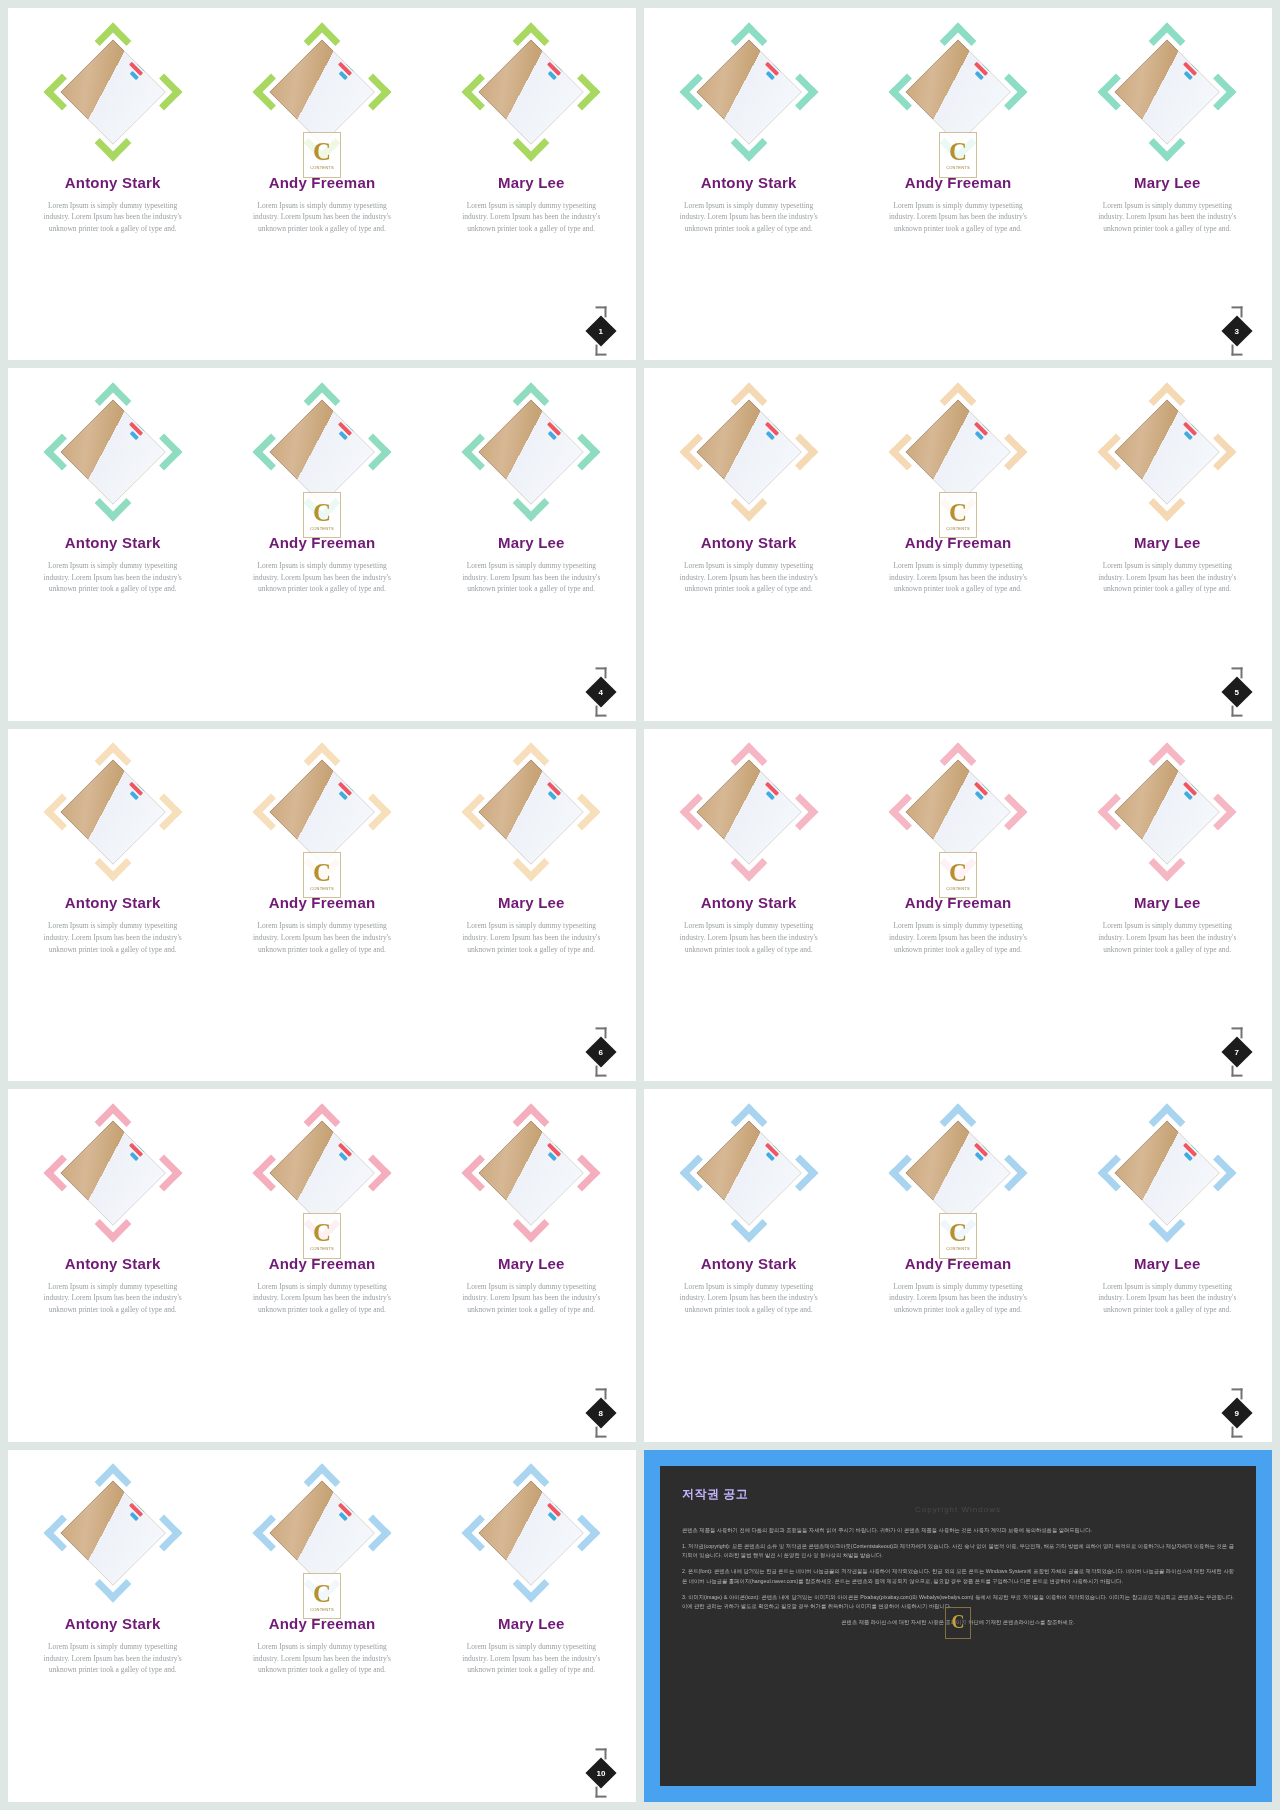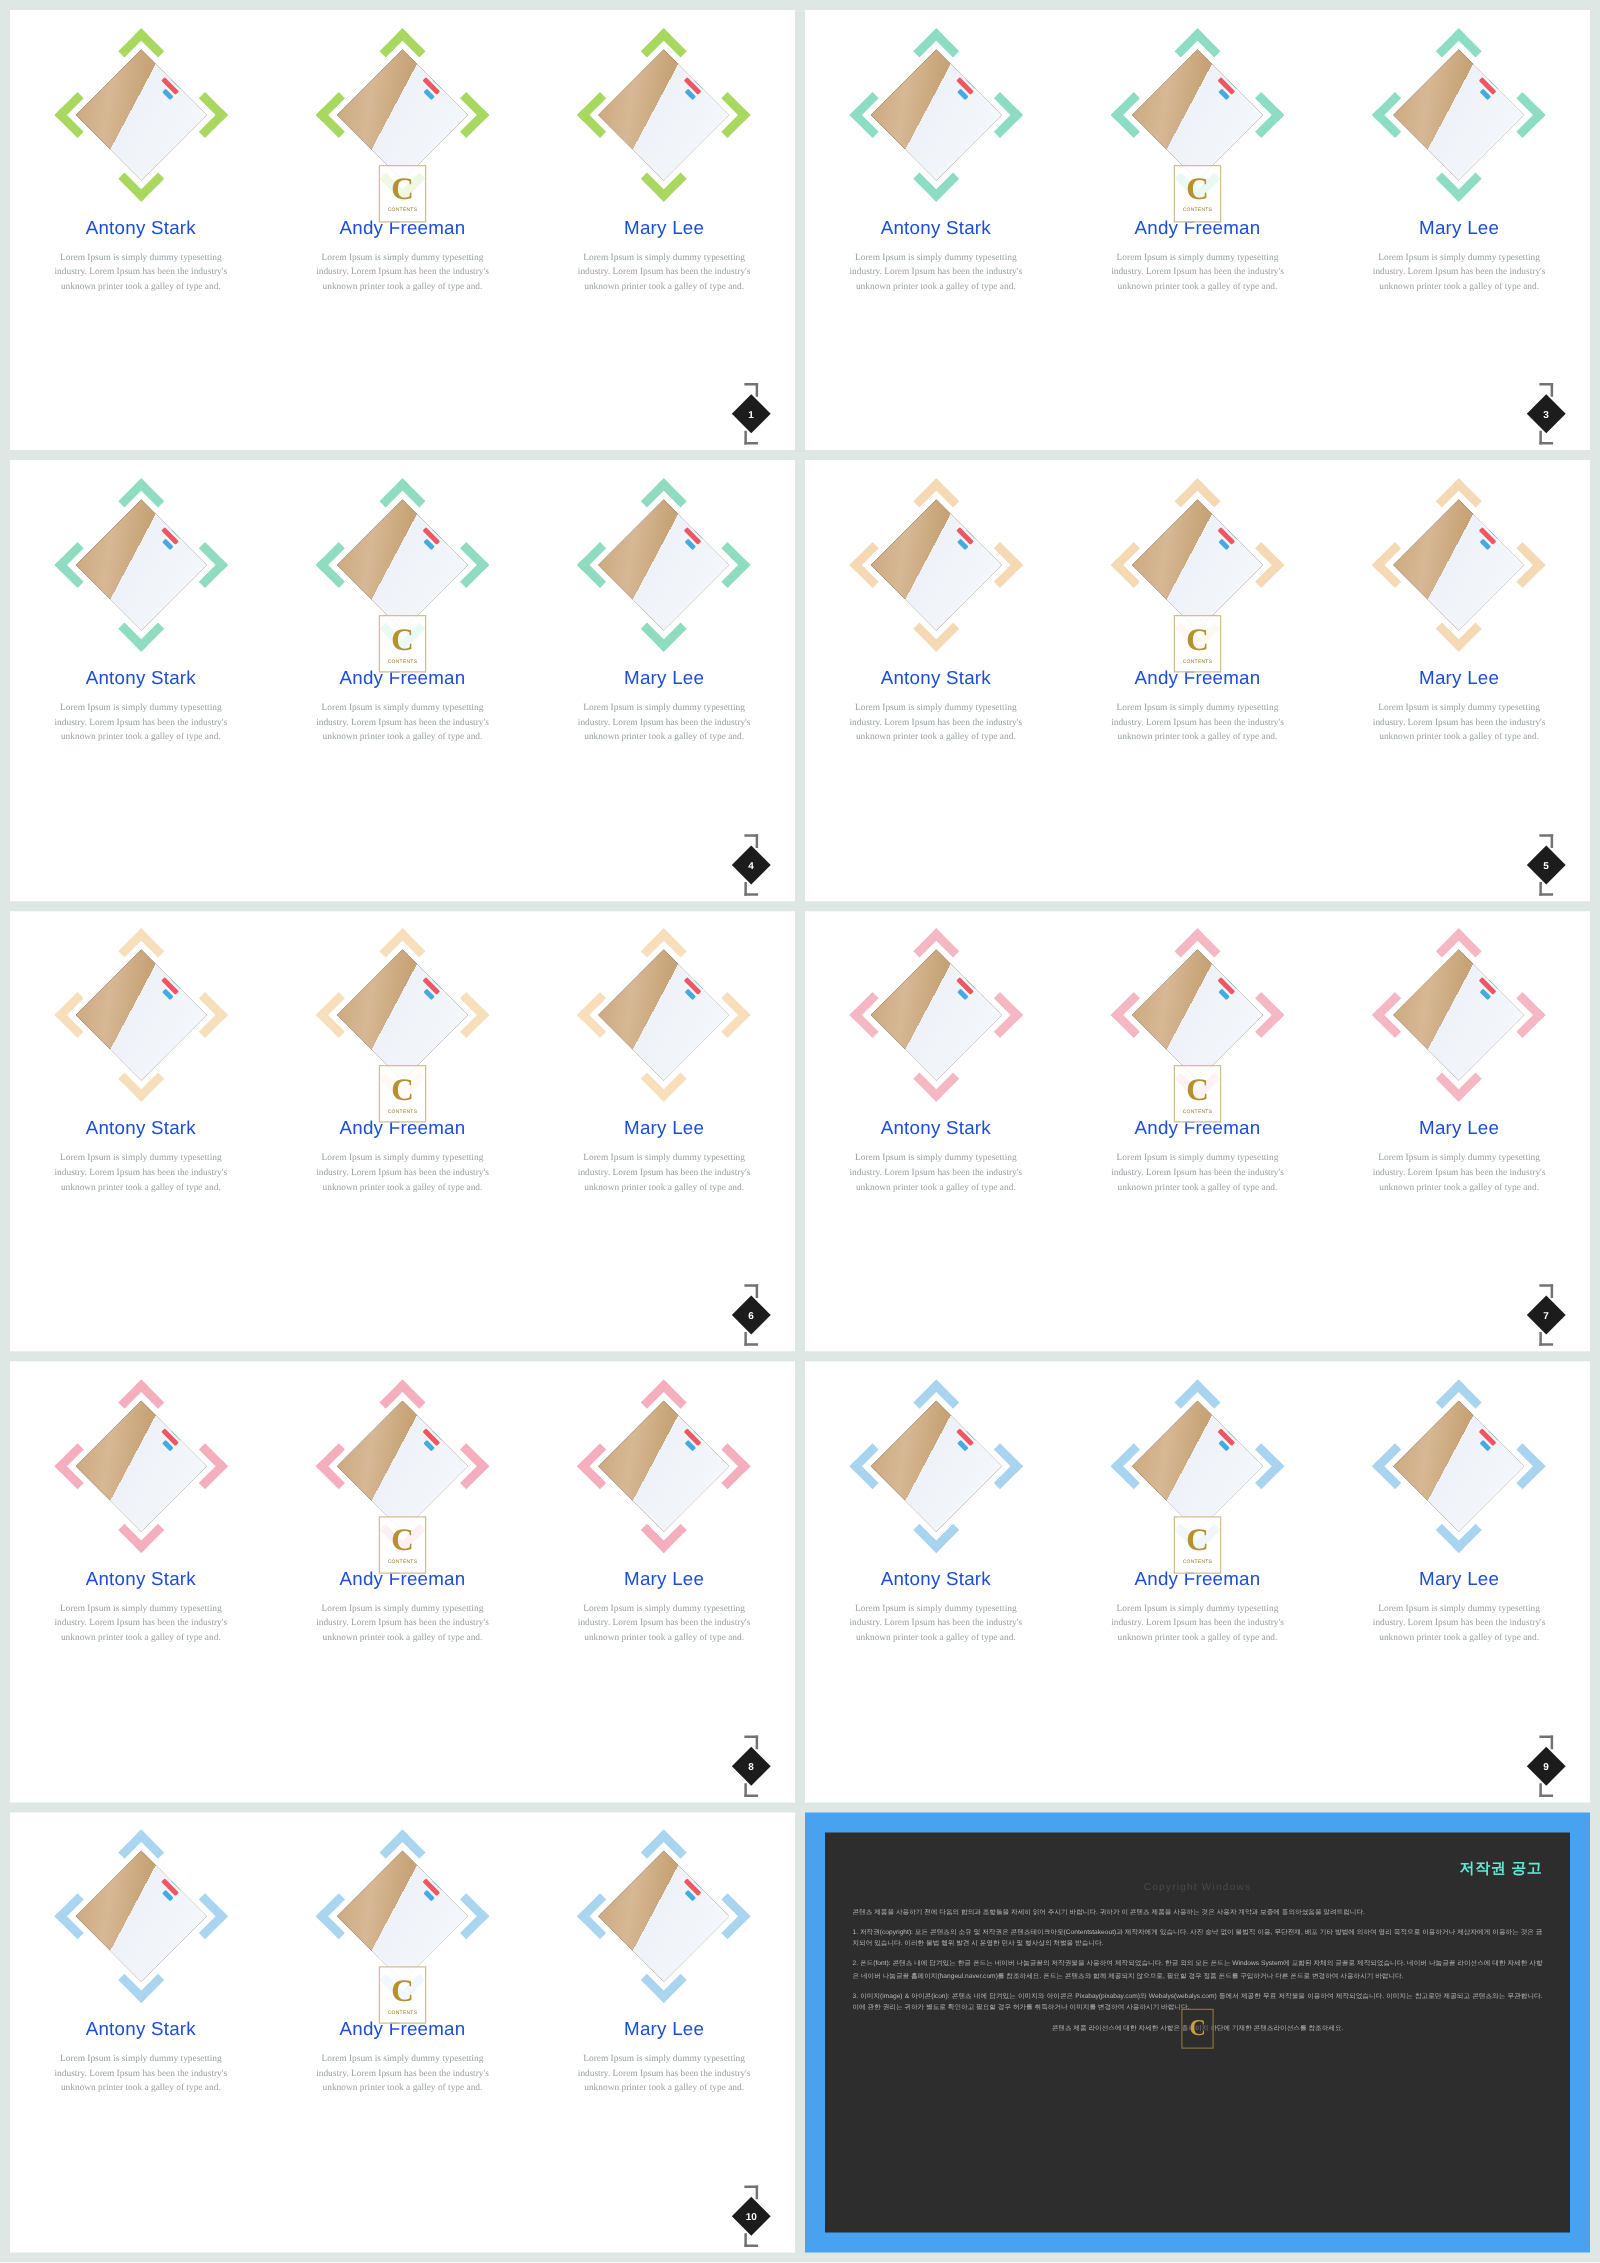--- a/index.html
+++ b/index.html
@@ -128,23 +128,23 @@
     font-size: 4px;
     letter-spacing: .2px;
     color: #9a7c2c;
     margin-top: 1px;
     white-space: nowrap;
   }
 
   .m-name {
     margin-top: 16px;
     font-size: 15px;
-    color: #1d4ed8;
+    color: #701a75;
     letter-spacing: .2px;
-    font-weight: 400;
+    font-weight: 700;
     white-space: nowrap;
   }
   .m-desc {
     margin-top: 9px;
     font-family: "Liberation Serif", serif;
     font-size: 7.5px;
     line-height: 1.55;
     color: #9aa0a3;
     text-align: center;
     max-width: 150px;
@@ -184,22 +184,22 @@
     padding: 16px;
   }
   .copy-card {
     width: 100%; height: 100%;
     background: #2d2d2d;
     padding: 20px 22px 14px 22px;
     position: relative;
     overflow: hidden;
   }
   .copy-title {
-    text-align: right;
-    color: #5eead4;
+    text-align: left;
+    color: #c4b5fd;
     font-size: 12px;
     font-weight: 700;
     letter-spacing: .5px;
   }
   .copy-subtitle {
     text-align: center;
     color: #4a4a4a;
     font-size: 8px;
     margin-top: 2px;
     letter-spacing: 1px;

